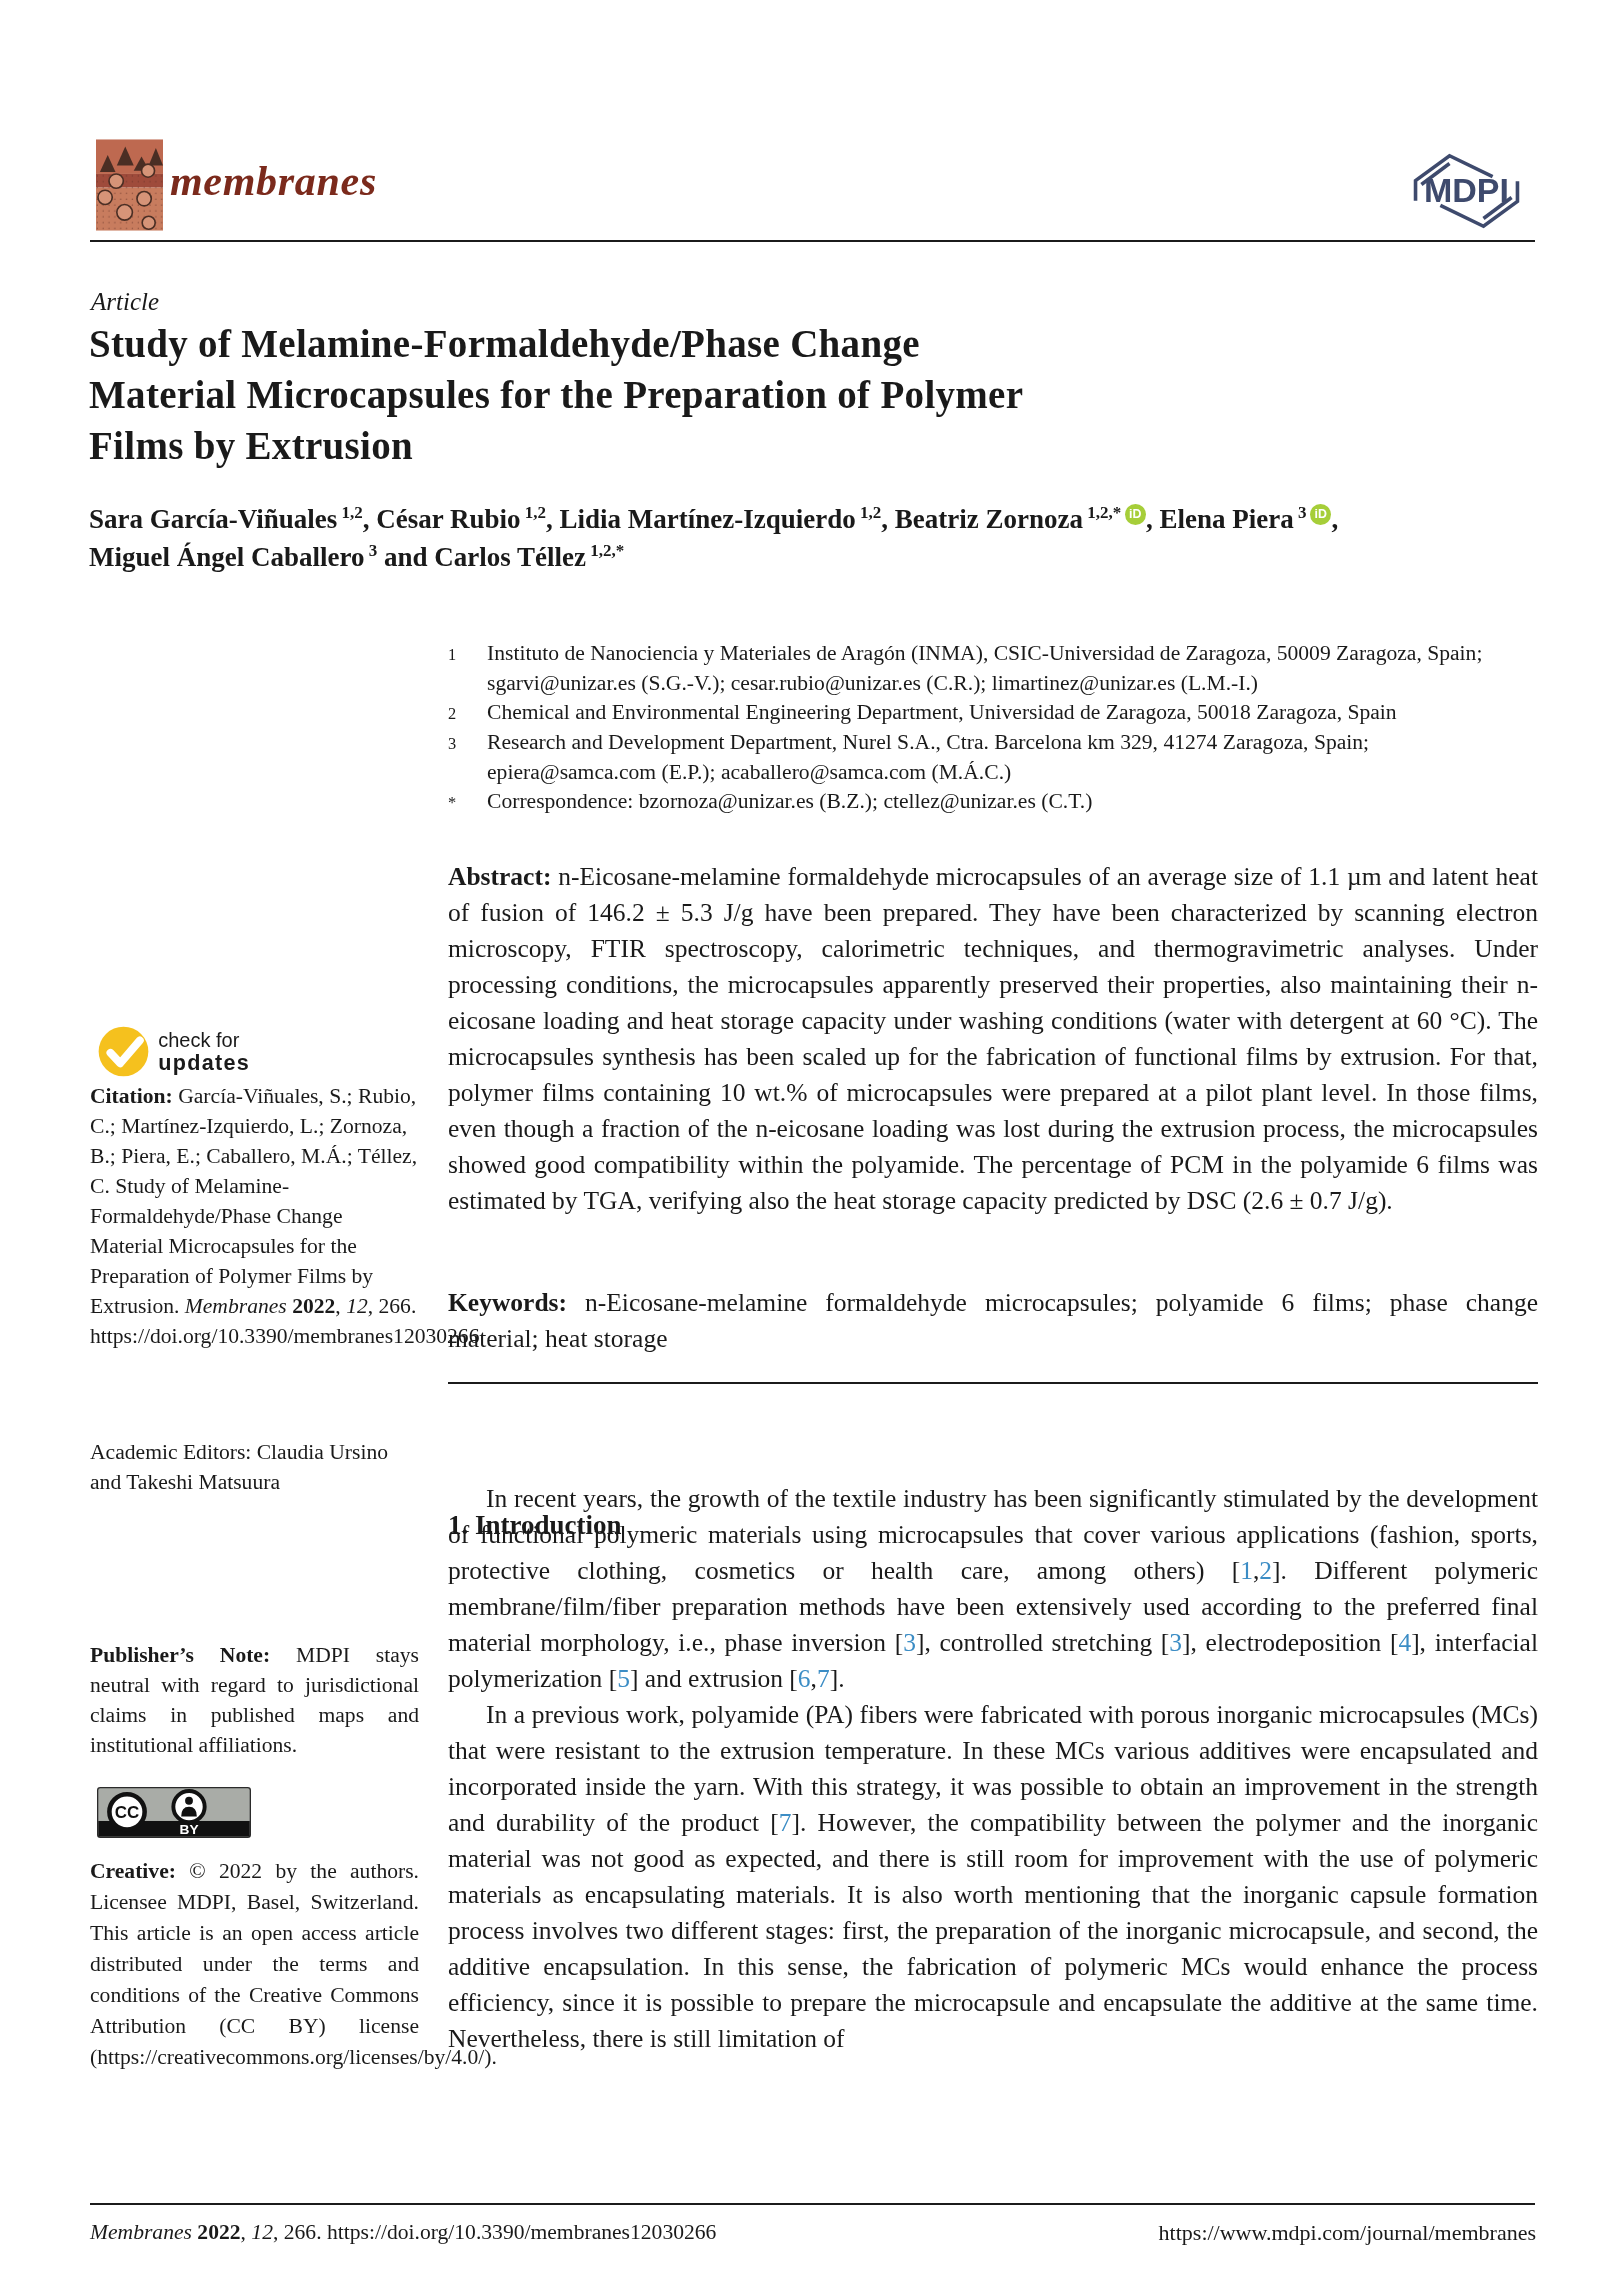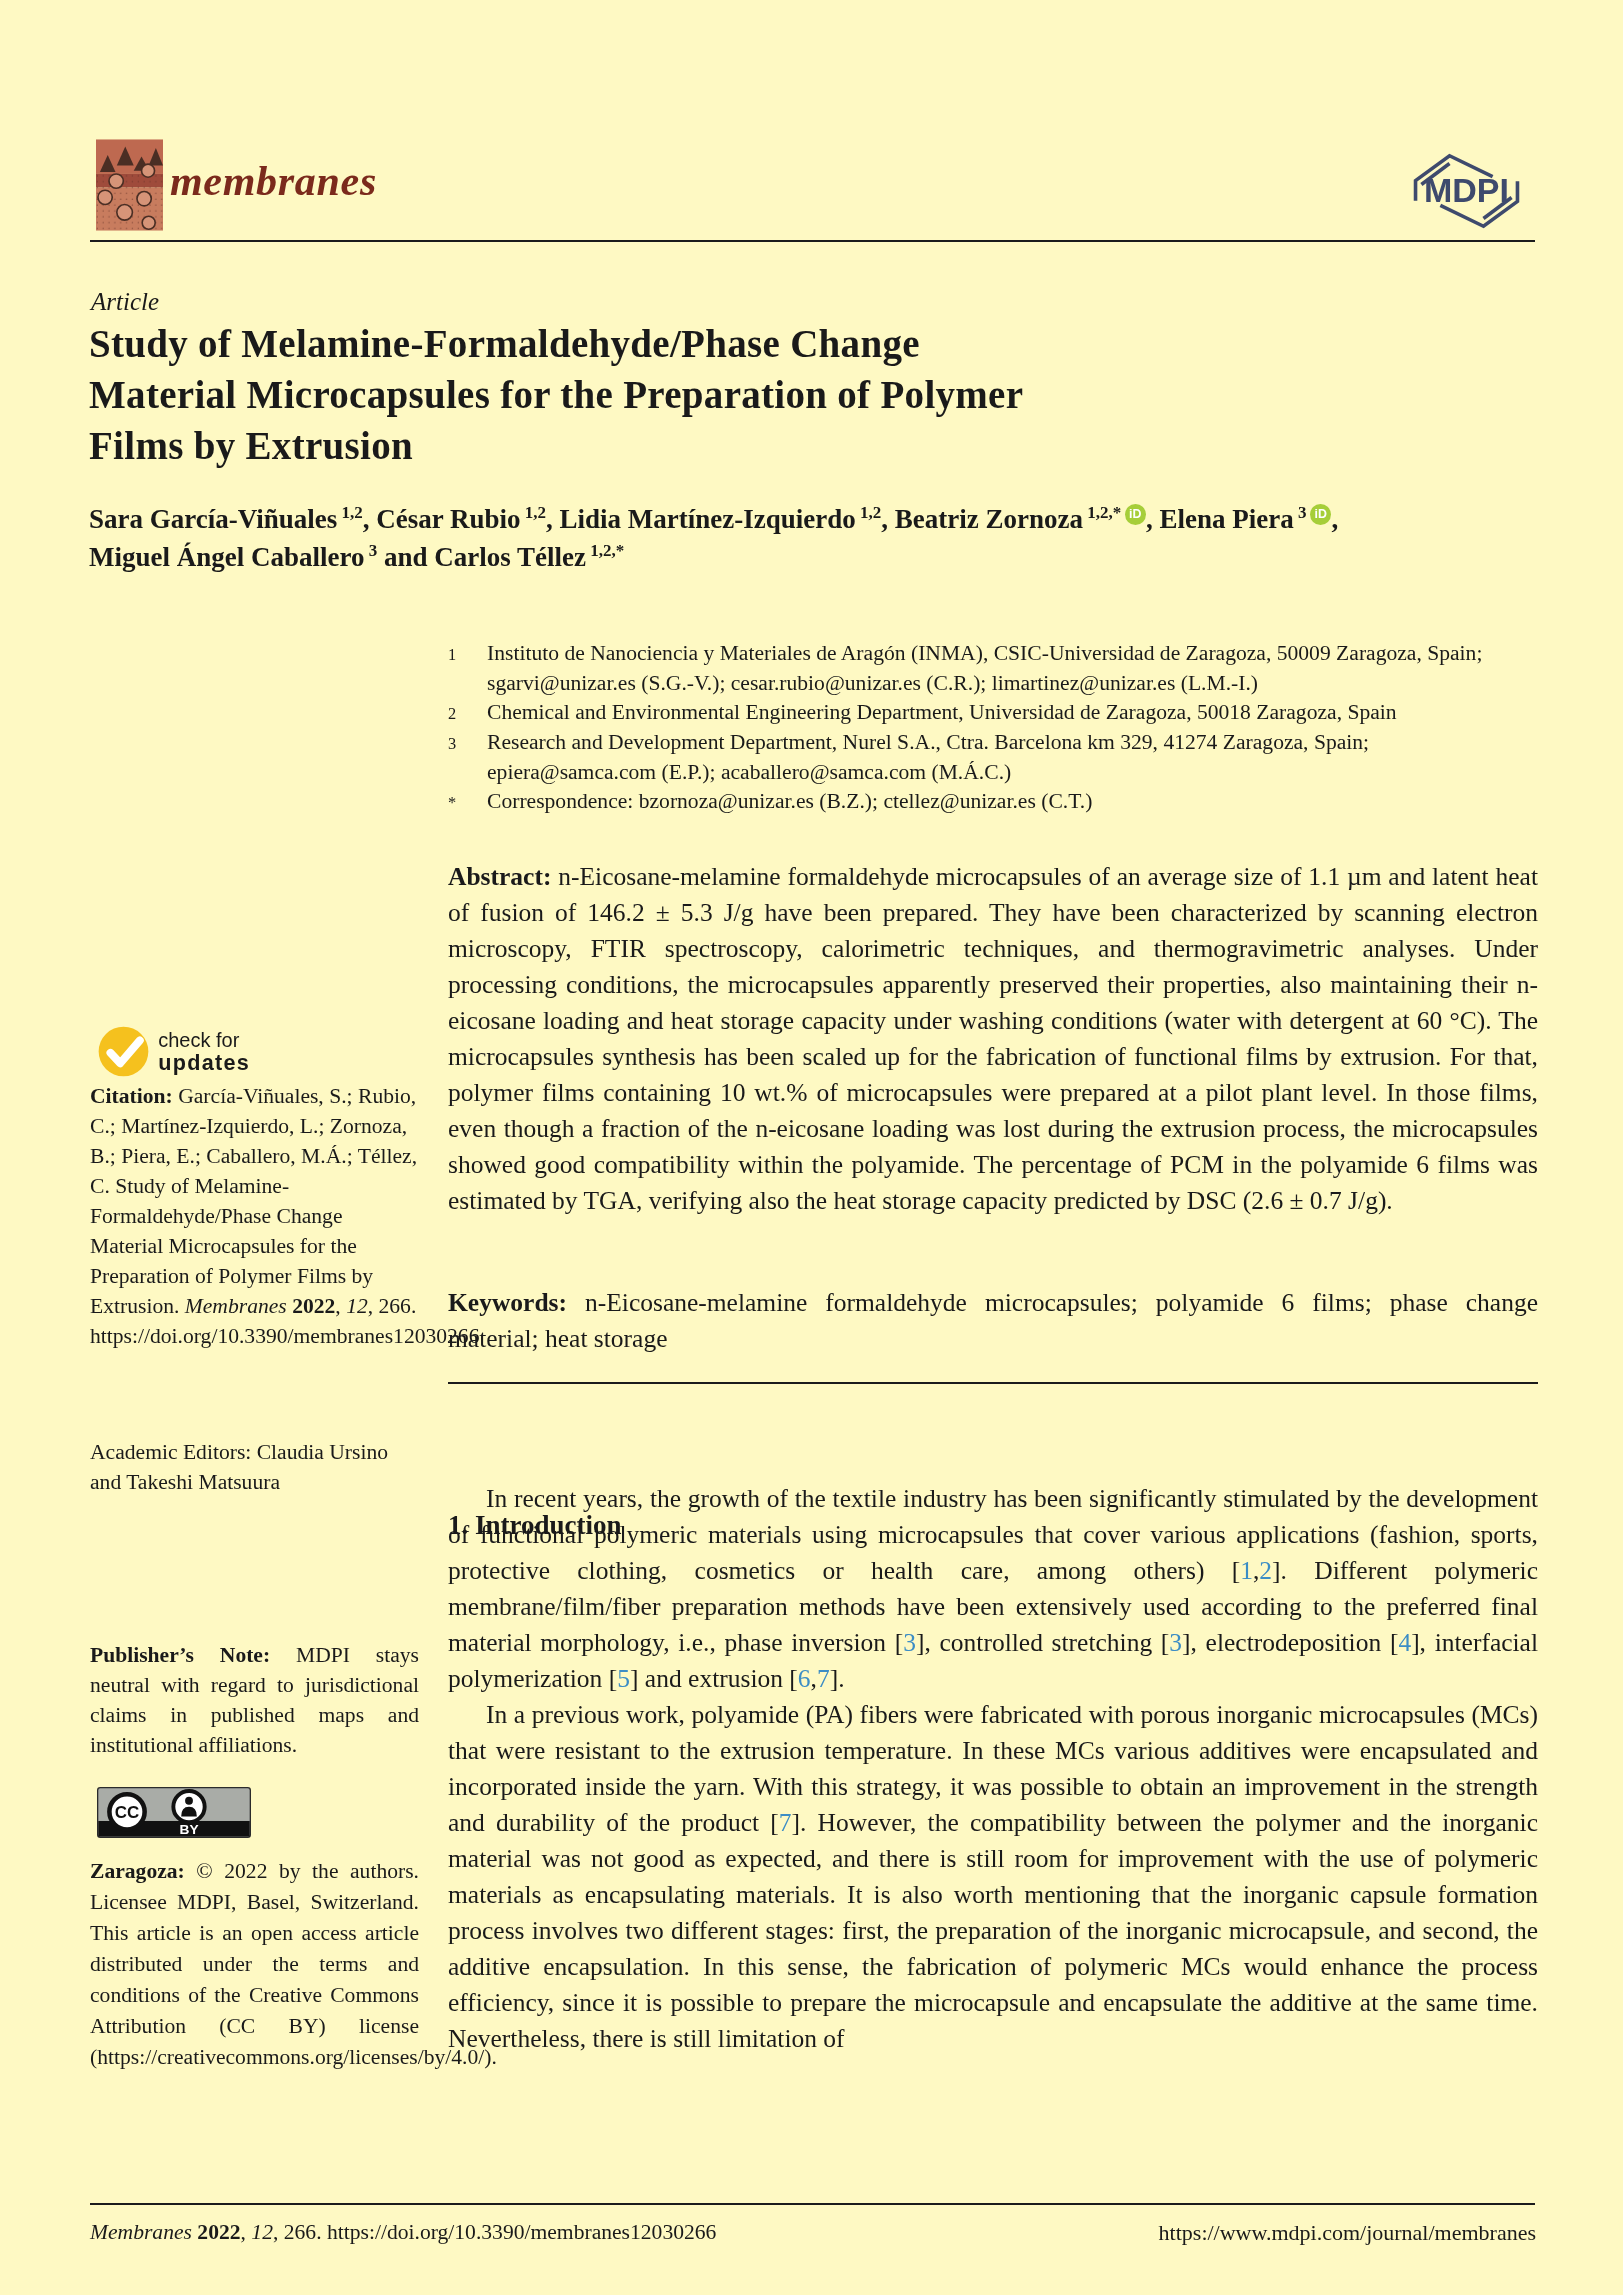--- a/index.html
+++ b/index.html
@@ -1,17 +1,17 @@
 <!DOCTYPE html>
 <html style="font-size:10.5px"><head>
 <meta charset="utf-8">
 <style>
   html,body{margin:0;padding:0;background:#888;}
   .page{
-    position:relative; width:1623px; height:2295px; background:#fef9c3;
+    position:relative; width:1623px; height:2295px; background:#ffffff;
     font-family:"Liberation Serif","DejaVu Serif",serif; color:#1a1a1a;
     overflow:hidden; margin:0 auto;
   }
   .rule{position:absolute;background:#1b1b1b;height:2px;}
   .header-rule{left:90px;top:240px;width:1445px;}
   .kw-rule{left:448px;top:1382px;width:1090px;}
   .footer-rule{left:90px;top:2203px;width:1445px;}
 
   .logo-art{position:absolute;left:96px;top:139px;width:67px;height:92px;}
   .logo-text{
@@ -181,21 +181,21 @@
     <rect x="2" y="52" width="232" height="24" fill="#111111"></rect>
     <circle cx="46" cy="38" r="27" fill="#ffffff" stroke="#111111" stroke-width="7"></circle>
     <text x="46" y="48" text-anchor="middle" font-family="Liberation Sans, DejaVu Sans, sans-serif" font-size="26" font-weight="bold" fill="#111">CC</text>
     <circle cx="141" cy="30" r="24" fill="#ffffff" stroke="#111111" stroke-width="6"></circle>
     <circle cx="141" cy="21" r="6" fill="#111111"></circle>
     <path d="M129 45 q0 -15 12 -15 q12 0 12 15 z" fill="#111111"></path>
     <text x="141" y="72" text-anchor="middle" font-family="Liberation Sans, DejaVu Sans, sans-serif" font-size="21" font-weight="bold" fill="#ffffff">BY</text>
   </svg>
 
   <div class="side copyright">
-    <span class="blabel">Zaragoza:</span>
+    <span class="blabel">Creative:</span>
     <span>© 2022 by the authors. Licensee MDPI, Basel, Switzerland. This article is an open access article distributed under the terms and conditions of the Creative Commons Attribution (CC BY) license (https://creativecommons.org/licenses/by/4.0/).</span>
   </div>
 
   <div class="rule footer-rule"></div>
   <div class="footer-left">
     <span><i>Membranes</i> <b>2022</b>, <i>12</i>, 266. <span class="doi">https://doi.org/10.3390/membranes12030266</span></span>
   </div>
   <div class="footer-right">https://www.mdpi.com/journal/membranes</div>
 
 </div>

